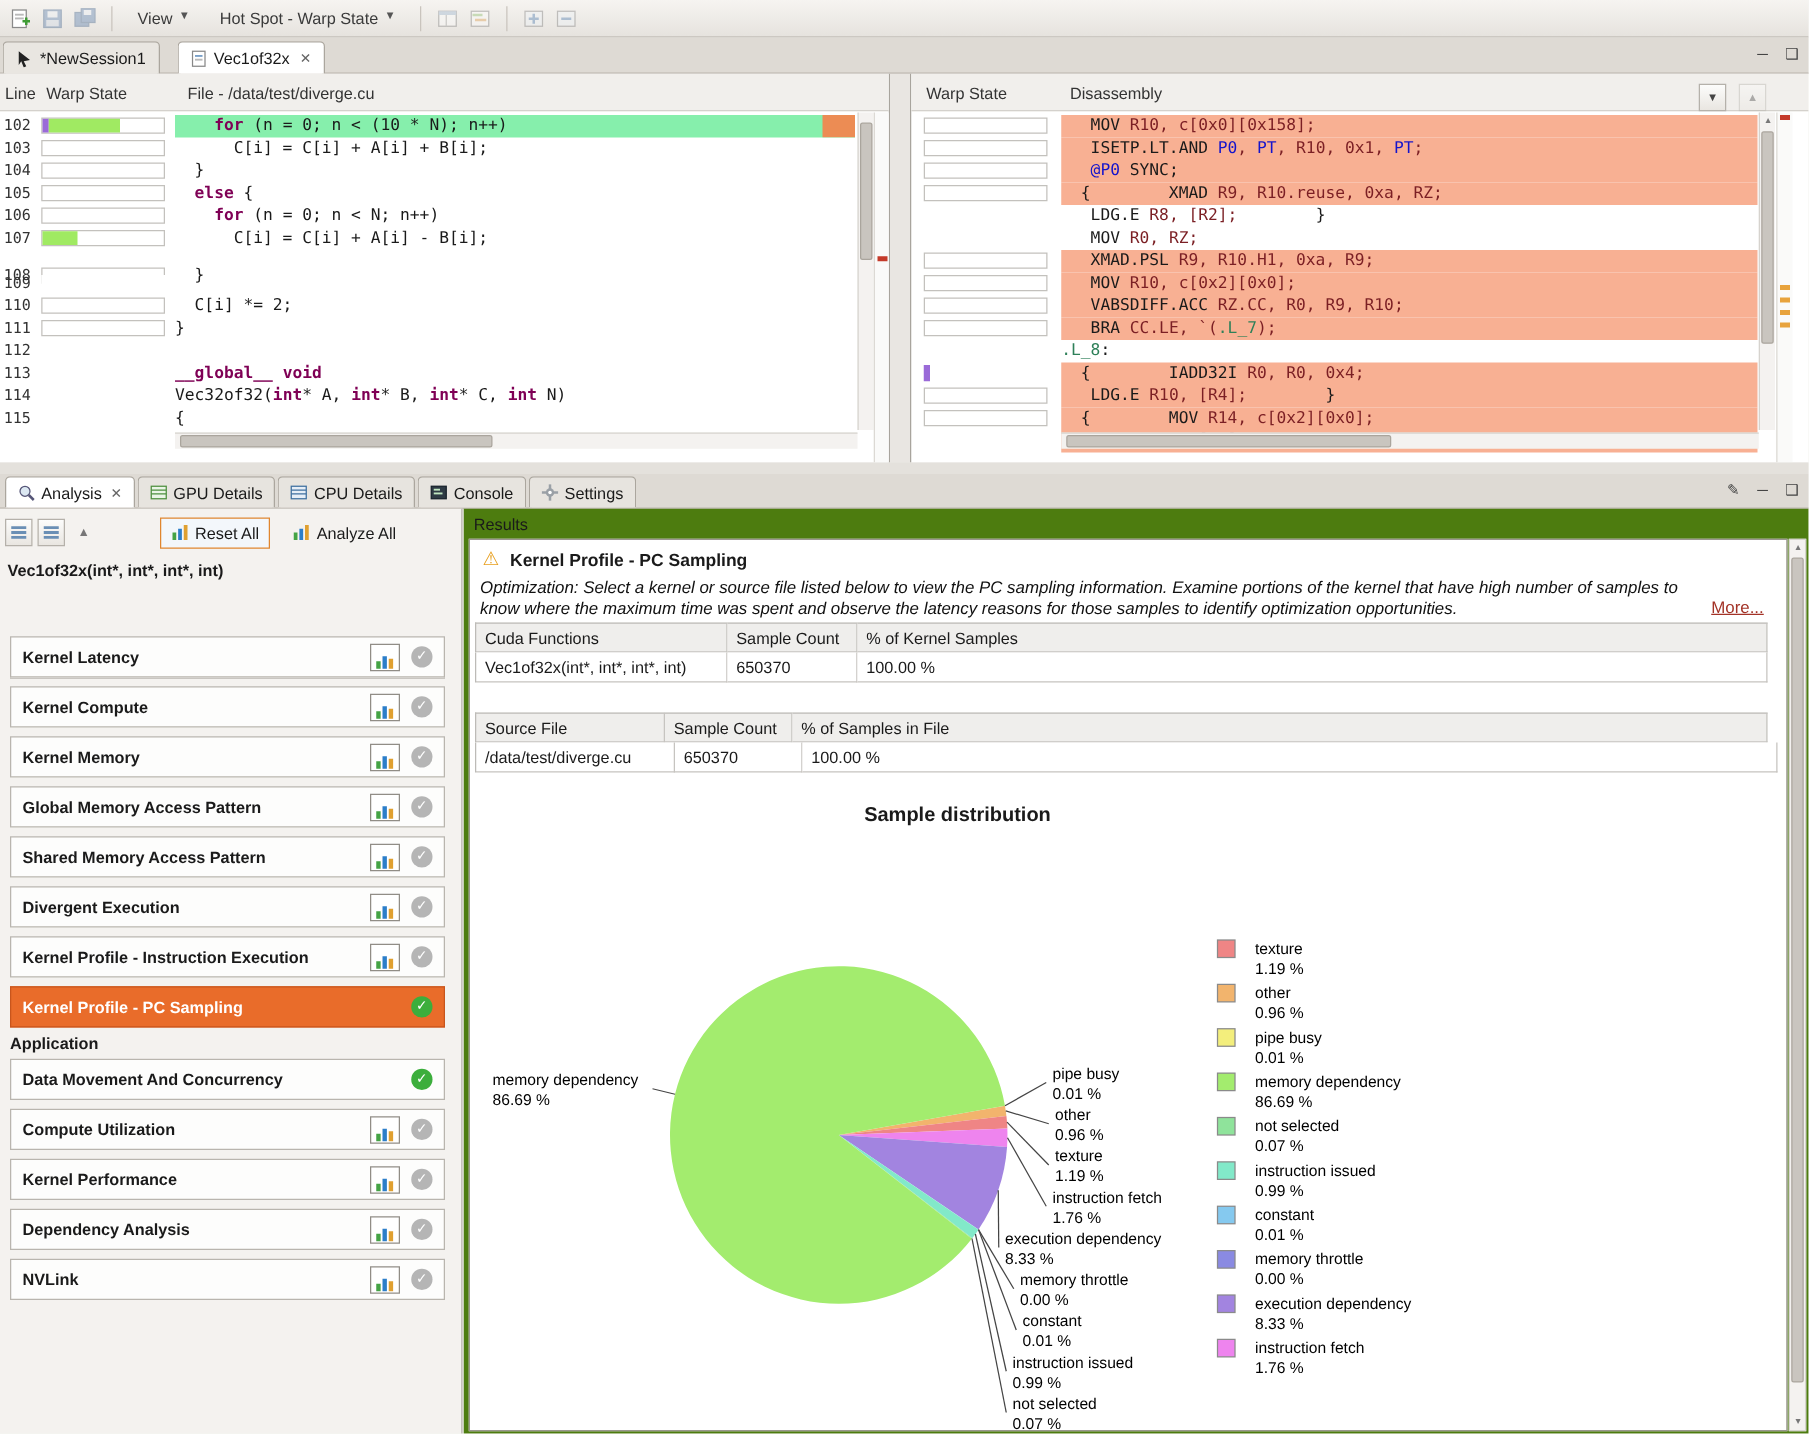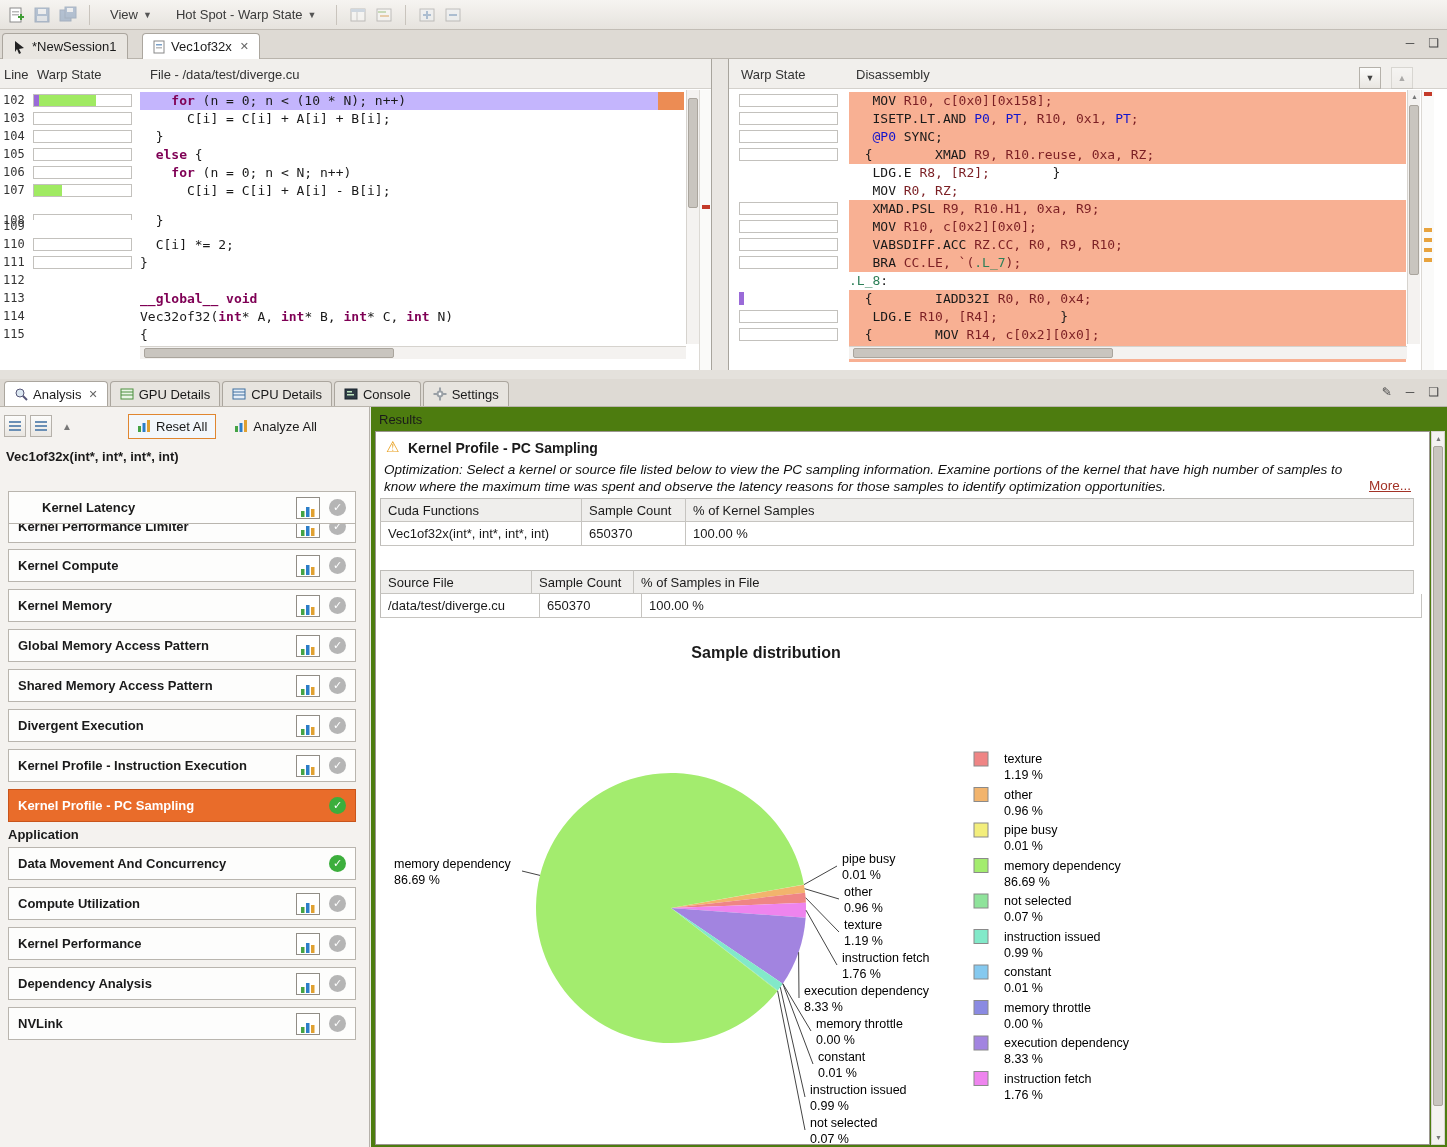--- a/index.html
+++ b/index.html
@@ -3,21 +3,21 @@
 <meta charset="utf-8">
 <style>
 *{margin:0;padding:0;box-sizing:border-box;}
 html,body{background:#fff;}
 body{font-family:"Liberation Sans",sans-serif;}
 .app{position:relative;width:1447px;height:1147px;background:#edebe8;overflow:hidden;font-size:13px;color:#1a1a1a;}
 
 
 .main-toolbar{position:absolute;left:0;top:0;width:1447px;height:30px;background:linear-gradient(#f6f4f1,#e6e3de);border-bottom:1px solid #c2bdb6;display:flex;align-items:center;padding:0 6px;gap:6px;}
 .tb-ico{width:20px;height:20px;display:flex;align-items:center;justify-content:center;}
-.tb-btn{display:flex;align-items:center;gap:5px;padding:3px 9px;border-radius:3px;color:#3a3a3a;cursor:default;}
+.tb-btn{display:flex;align-items:flex-start;gap:5px;padding:3px 9px;border-radius:3px;color:#3a3a3a;cursor:default;}
 .tb-btn .car{font-size:9px;color:#555;}
 .tb-sep{width:1px;height:20px;background:#c9c4bd;margin:0 5px;}
 .grayed{opacity:.4;}
 
 
 .editor-tabbar{position:absolute;left:0;top:30px;width:1447px;height:29px;background:#dedad4;border-bottom:1px solid #b9b4ac;}
 .etab{position:absolute;top:3px;height:26px;display:flex;align-items:center;gap:6px;padding:0 10px;border:1px solid #aba69e;border-bottom:none;border-radius:4px 4px 0 0;background:#e9e6e1;}
 .etab.active{background:#fff;}
 .tab-close{color:#666;font-size:11px;margin-left:2px;}
 .win-btns{position:absolute;right:8px;top:6px;display:flex;gap:14px;color:#444;font-size:12px;}
@@ -32,21 +32,21 @@
 .hdr-btn{position:absolute;top:4px;width:22px;height:22px;border:1px solid #b5b1aa;background:linear-gradient(#fcfcfb,#e9e6e1);text-align:center;line-height:20px;font-size:9px;color:#444;}
 
 .code-row{position:absolute;left:0;height:18px;width:100%;padding-left:26px;}
 .ln{position:absolute;left:3px;top:1px;font-size:12px;color:#333;font-family:"DejaVu Sans Mono",monospace;}
 .warp{position:absolute;top:2px;height:13px;width:99px;background:#fff;display:flex;}
 .warp.boxed{border:1px solid #c3c1bd;}
 .warp .bar{height:100%;}
 .codewrap{position:absolute;top:0;height:18px;font-family:"DejaVu Sans Mono",monospace;font-size:13px;line-height:18px;white-space:pre;overflow:hidden;}
 .src .codewrap{left:140px;width:544px;}
 .dis .codewrap{left:120px;width:557px;}
-.codewrap.hl-src{background:#c4b5fd;}
+.codewrap.hl-src{background:#86efac;}
 .codewrap.hl-dis{background:#f8b093;}
 .hl-cap{position:absolute;right:0;top:0;width:26px;height:18px;background:#ec8c54;}
 .kw{color:#7f0055;font-weight:bold;}
 .op{color:#7b1f24;}
 .bl{color:#1414cc;}
 .lb{color:#2e8059;}
 
 
 .scroll-v{position:absolute;width:13px;background:#f4f2f0;border-left:1px solid #d6d3ce;}
 .scroll-h{position:absolute;height:13px;background:#f4f2f0;border-top:1px solid #d6d3ce;}
@@ -454,21 +454,21 @@
           <span class="lbl">Kernel Performance Limiter</span>
           <span class="chart-btn">
             <svg width="16" height="14">
               <rect x="1" y="7" width="3.5" height="6" fill="#44a344"></rect>
               <rect x="6" y="3" width="3.5" height="10" fill="#2c7ec9"></rect>
               <rect x="11" y="5" width="3.5" height="8" fill="#e0a030"></rect>
             </svg>
           </span>
           <span class="stat idle">✓</span>
         </div>
-        <div class="ana-item" style="top: 84px; padding-left: 24px;">
+        <div class="ana-item" style="top: 102px;">
           <span class="lbl">Kernel Latency</span>
           <span class="chart-btn">
             <svg width="16" height="14">
               <rect x="1" y="7" width="3.5" height="6" fill="#44a344"></rect>
               <rect x="6" y="3" width="3.5" height="10" fill="#2c7ec9"></rect>
               <rect x="11" y="5" width="3.5" height="8" fill="#e0a030"></rect>
             </svg>
           </span>
           <span class="stat idle">✓</span>
         </div>

